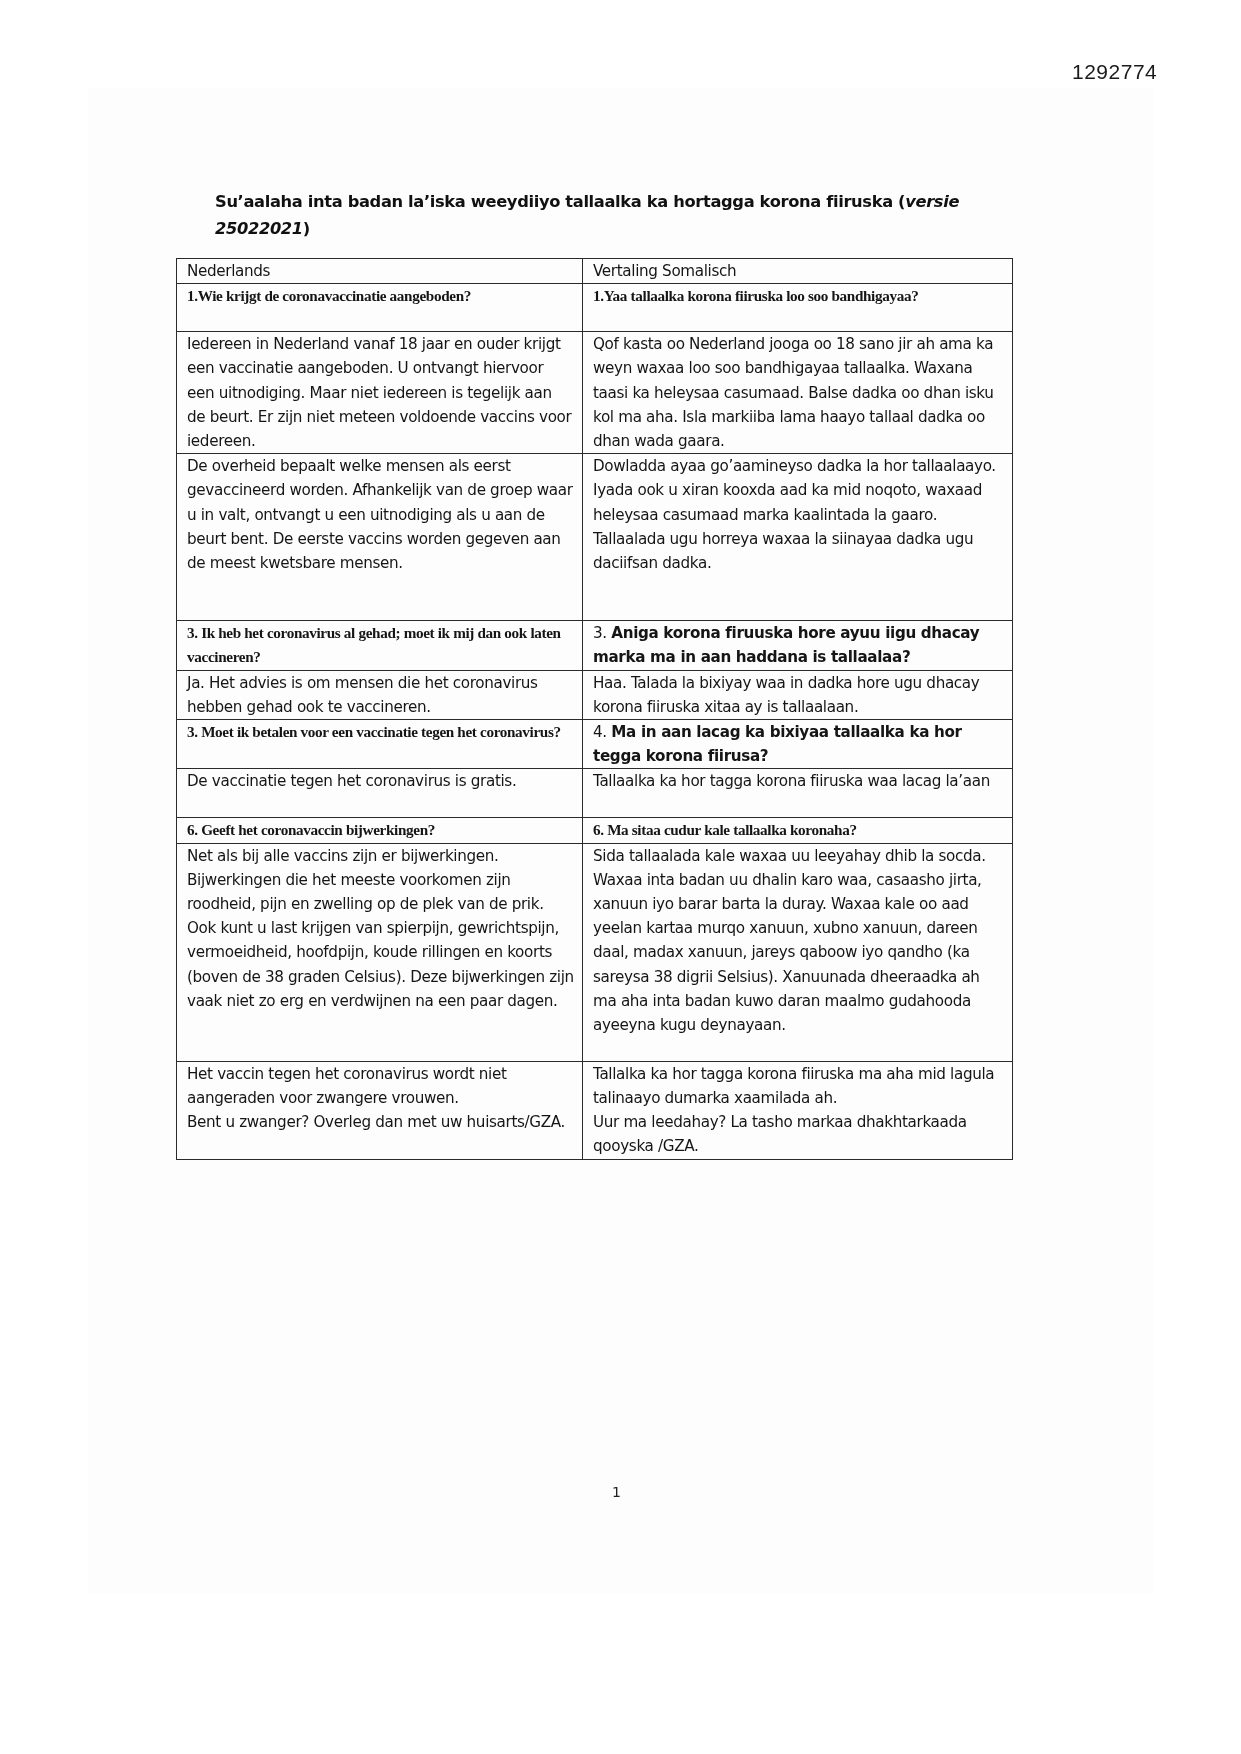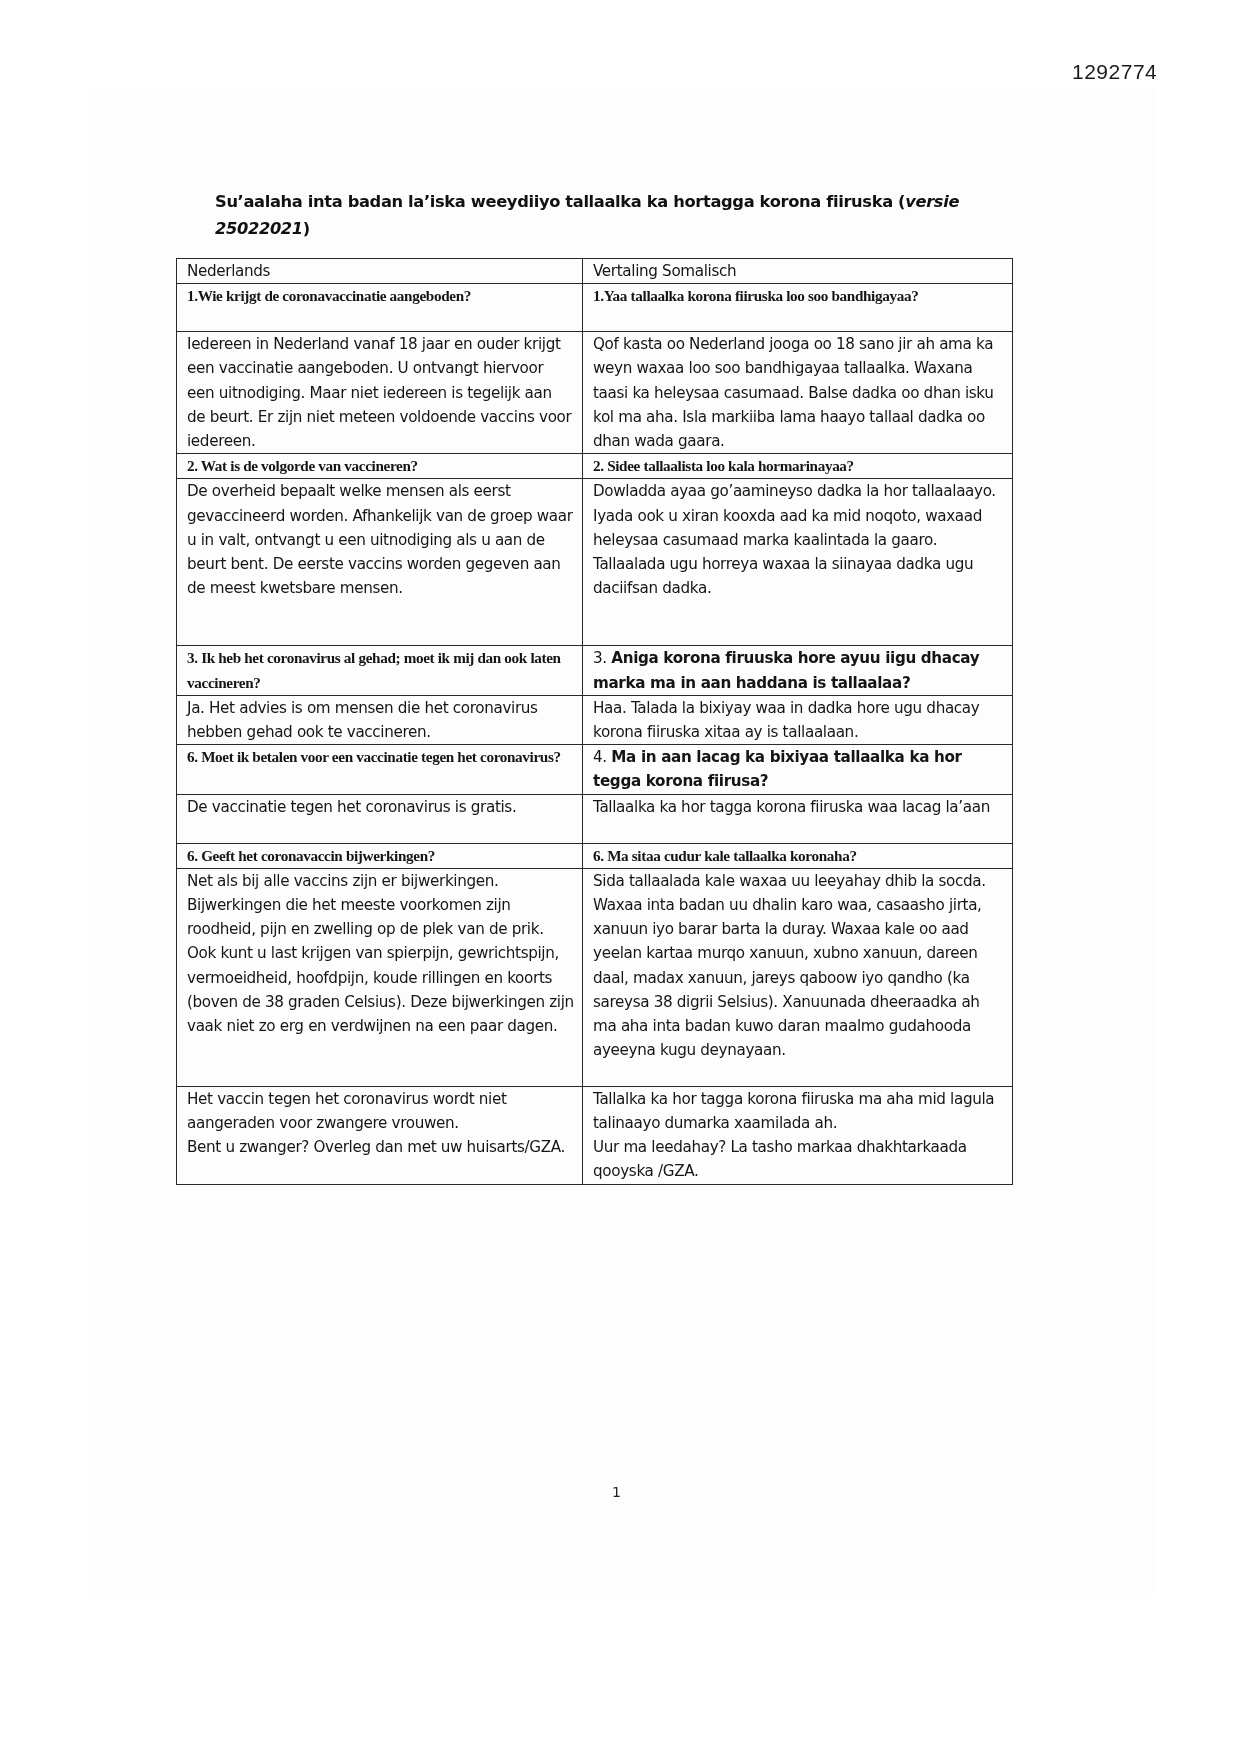--- a/index.html
+++ b/index.html
@@ -65,40 +65,36 @@
 
     <tr style="height:48px">
       <td class="q">1.Wie krijgt de coronavaccinatie aangeboden?</td>
       <td class="q">1.Yaa tallaalka korona fiiruska loo soo bandhigayaa?</td>
     </tr>
     <tr style="height:121px">
       <td class="a">Iedereen in Nederland vanaf 18 jaar en ouder krijgt een vaccinatie aangeboden. U ontvangt hiervoor een uitnodiging. Maar niet iedereen is tegelijk aan de beurt. Er zijn niet meteen voldoende vaccins voor iedereen.</td>
       <td class="a">Qof kasta oo Nederland jooga oo 18 sano jir ah ama ka weyn waxaa loo soo bandhigayaa tallaalka. Waxana taasi ka heleysaa casumaad. Balse dadka oo dhan isku kol ma aha. Isla markiiba lama haayo tallaal dadka oo dhan wada gaara.</td>
     </tr>
 
-    <tr style="height:24px">
-      <td class="q">2. Wat is de volgorde van vaccineren?</td>
-      <td class="q">2. Sidee tallaalista loo kala hormarinayaa?</td>
-    </tr>
     <tr style="height:167px">
       <td class="a">De overheid bepaalt welke mensen als eerst gevaccineerd worden. Afhankelijk van de groep waar u in valt, ontvangt u een uitnodiging als u aan de beurt bent. De eerste vaccins worden gegeven aan de meest kwetsbare mensen.</td>
       <td class="a">Dowladda ayaa go’aamineyso dadka la hor tallaalaayo. Iyada ook u xiran kooxda aad ka mid noqoto, waxaad heleysaa casumaad marka kaalintada la gaaro. Tallaalada ugu horreya waxaa la siinayaa dadka ugu daciifsan dadka.</td>
     </tr>
 
     <tr style="height:48px">
       <td class="q">3. Ik heb het coronavirus al gehad; moet ik mij dan ook laten vaccineren?</td>
       <td><span class="num-plain">3. </span><b>Aniga korona firuuska hore ayuu iigu dhacay marka ma in aan haddana is tallaalaa?</b></td>
     </tr>
     <tr style="height:49px">
       <td class="a">Ja. Het advies is om mensen die het coronavirus hebben gehad ook te vaccineren.</td>
       <td class="a">Haa. Talada la bixiyay waa in dadka hore ugu dhacay korona fiiruska xitaa ay is tallaalaan.</td>
     </tr>
 
     <tr style="height:48px">
-      <td class="q">6. Moet ik betalen voor een vaccinatie tegen het coronavirus?</td>
+      <td class="q">3. Moet ik betalen voor een vaccinatie tegen het coronavirus?</td>
       <td><span class="num-plain">4. </span><b>Ma in aan lacag ka bixiyaa tallaalka ka hor tegga korona fiirusa?</b></td>
     </tr>
     <tr style="height:49px">
       <td class="a">De vaccinatie tegen het coronavirus is gratis.</td>
       <td class="a">Tallaalka ka hor tagga korona fiiruska waa lacag la’aan</td>
     </tr>
 
 
     <tr style="height:16px">
       <td class="q">6.  Geeft het coronavaccin bijwerkingen?</td>

